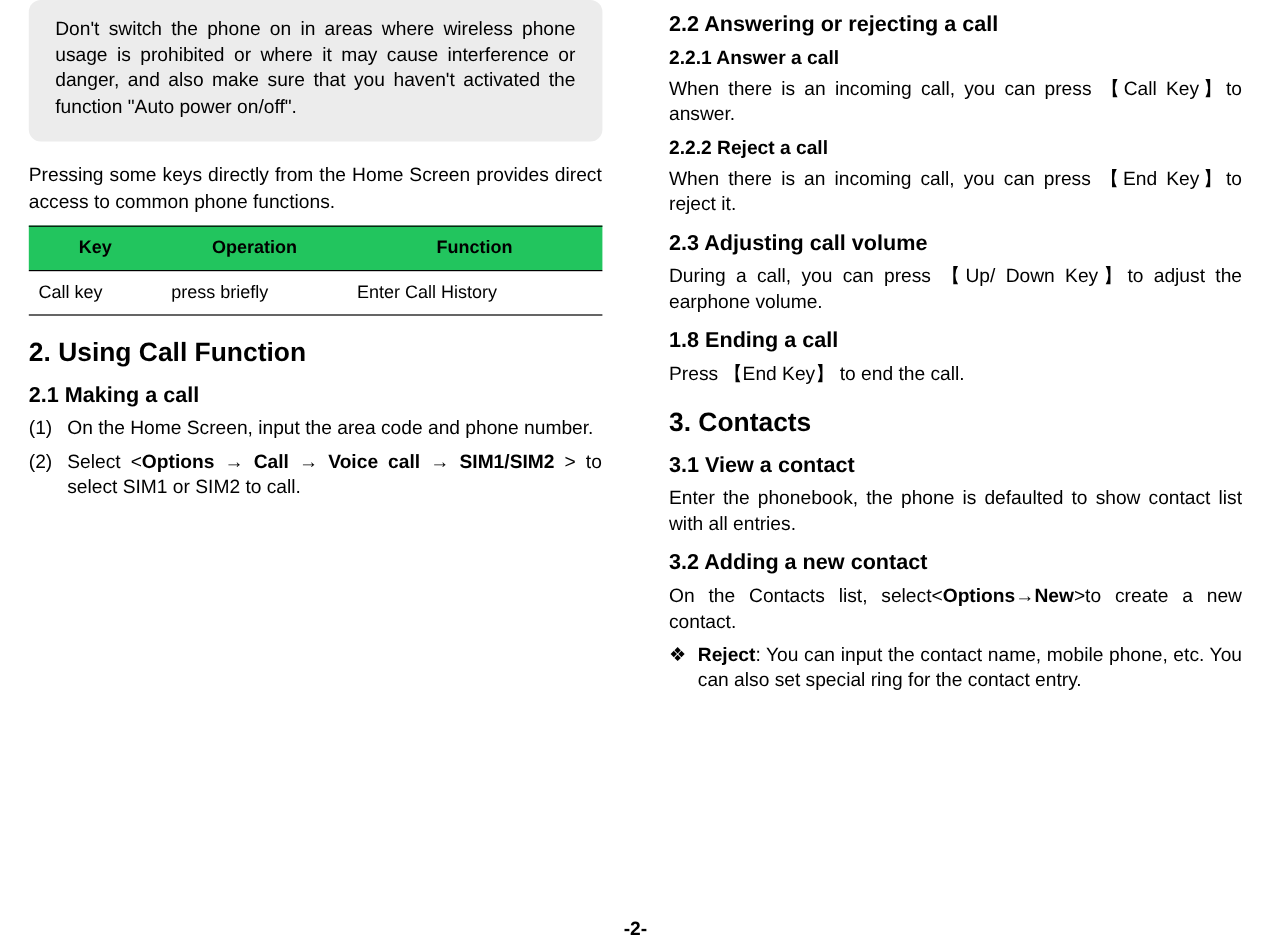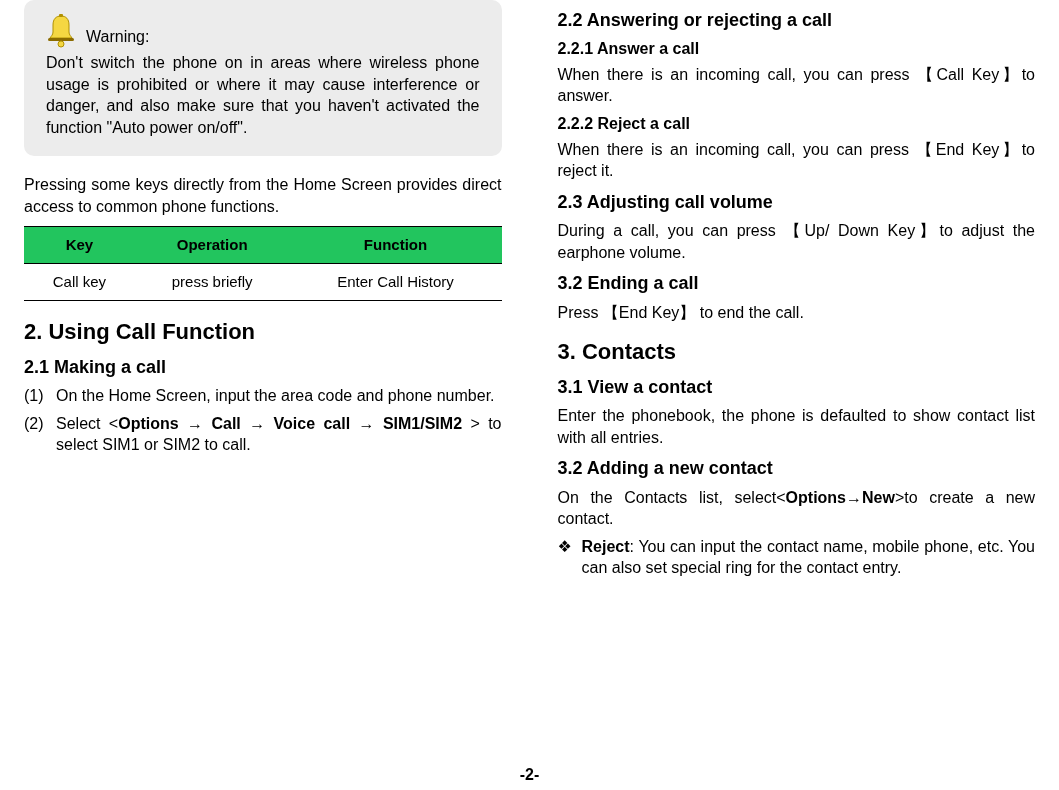--- a/index.html
+++ b/index.html
@@ -72,21 +72,21 @@
     width: 100%;
     border-collapse: collapse;
     margin: 8px 0 16px 0;
     font-size: 15px;
     break-inside: avoid;
   }
   table th, table td {
     border-top: 1px solid #000;
     border-bottom: 1px solid #000;
     padding: 8px 8px;
-    text-align: center;
+    text-align: left;
     vertical-align: top;
   }
   table th {
     background: #22c55e;
     font-weight: bold;
     text-align: center;
   }
   ol.numbered {
     list-style: none;
     padding-left: 0;
@@ -129,31 +129,20 @@
   }
   .b { font-weight: bold; }
   .col-break { break-before: column; }
 </style>
 </head>
 <body>
 
 <div class="page">
 
   <div class="warning-box">
-    <div class="warning-head">
-      <span class="warning-icon">
-        <svg viewBox="0 0 30 34">
-          <path d="M15 2 C10 2 7 5 7 11 L7 18 C7 21 5 22 4 24 L26 24 C25 22 23 21 23 18 L23 11 C23 5 20 2 15 2 Z" fill="#f5d742" stroke="#b09000" stroke-width="1"></path>
-          <rect x="2" y="24" width="26" height="3" rx="1.5" fill="#8b6b00"></rect>
-          <circle cx="15" cy="30" r="3" fill="#f5d742" stroke="#b09000" stroke-width="1"></circle>
-          <rect x="13" y="0" width="4" height="3" rx="1" fill="#b09000"></rect>
-        </svg>
-      </span>
-      <span class="warning-title">Warning:</span>
-    </div>
     <div class="warning-text">Don't switch the phone on in areas where wireless phone usage is prohibited or where it may cause interference or danger, and also make sure that you haven't activated the function "Auto power on/off".</div>
   </div>
 
   <p>Pressing some keys directly from the Home Screen provides direct access to common phone functions.</p>
 
   <table>
     <thead>
       <tr>
         <th>Key</th>
         <th>Operation</th>
@@ -186,21 +175,21 @@
 
   <h2 class="col-break">2.2 Answering or rejecting a call</h2>
   <h3>2.2.1 Answer a call</h3>
   <p>When there is an incoming call, you can press 【Call Key】to answer.</p>
   <h3>2.2.2 Reject a call</h3>
   <p>When there is an incoming call, you can press 【End Key】to reject it.</p>
 
   <h2>2.3 Adjusting call volume</h2>
   <p>During a call, you can press  【Up/ Down Key】to adjust the earphone volume.</p>
 
-  <h2>3.2 Ending a call</h2>
+  <h2>1.8 Ending a call</h2>
   <p>Press  【End Key】  to end the call.</p>
 
   <h1>3. Contacts</h1>
   <h2>3.1 View a contact</h2>
   <p>Enter the phonebook, the phone is defaulted to show contact list with all entries.</p>
 
   <h2>3.2 Adding a new contact</h2>
   <p>
     <span>On the Contacts list, select&lt;</span><span class="b">Options</span><span>→</span><span class="b">New</span><span>&gt;to create a new contact.</span>
   </p>

